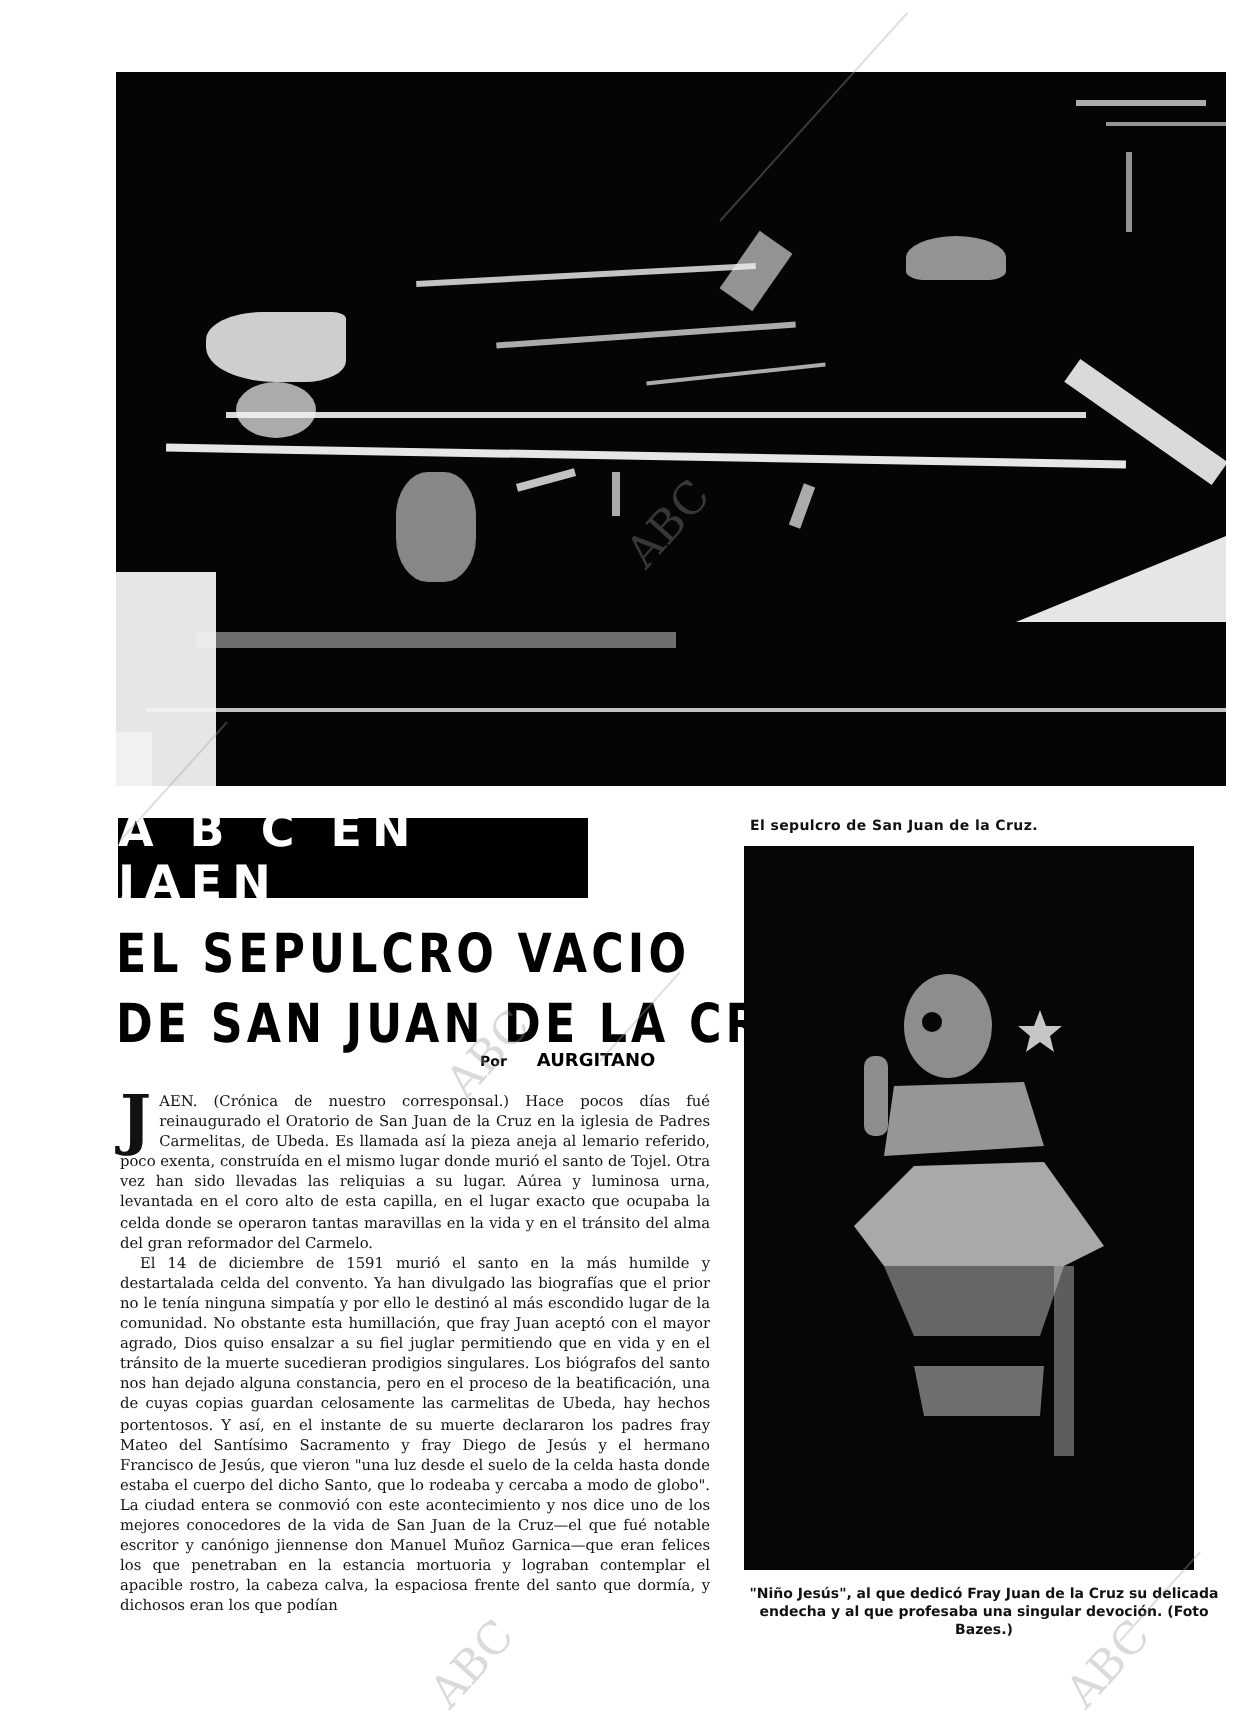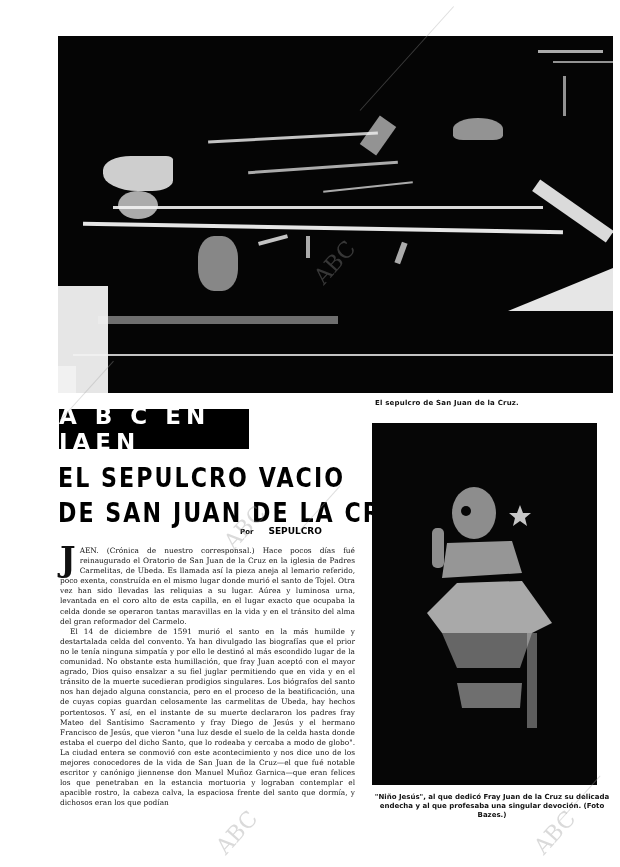--- a/index.html
+++ b/index.html
@@ -11,27 +11,27 @@
   .abs { position: absolute; }
 
   
   .photo-top {
     left: 58px; top: 36px; width: 555px; height: 357px;
     background: #050505; overflow: hidden;
   }
   .photo-top .hl { position: absolute; background: #f2f2f2; }
 
   .caption-top {
-    left: 375px; top: 399px; font-family: "DejaVu Sans", sans-serif;
+    left: 375px; top: 409px; font-family: "DejaVu Sans", sans-serif;
     font-size: 7px; font-weight: bold; letter-spacing: 0.2px; color: #111;
   }
 
   
   .banner {
-    left: 59px; top: 409px; width: 190px; height: 40px;
+    left: 59px; top: 409px; width: 235px; height: 40px;
     background: #000; color: #fff;
     font-family: "DejaVu Sans", sans-serif; font-weight: bold;
     font-size: 23px; letter-spacing: 5px;
     display: flex; align-items: center; justify-content: center;
   }
 
   
   .headline {
     left: 58px; top: 460px; width: 298px;
     font-family: "DejaVu Sans", sans-serif; font-weight: bold;
@@ -112,21 +112,21 @@
 </div>
 <div class="abs caption-top">El sepulcro de San Juan de la Cruz.</div>
 
 <div class="abs banner">A B C EN JAEN</div>
 
 <div class="abs headline">
   <div>EL SEPULCRO VACIO</div>
   <div>DE SAN JUAN DE LA CRUZ</div>
 </div>
 <div class="abs byline">
-  <span class="por">Por</span><span>SEPULCRO</span>
+  <span class="por">Por</span><span>AURGITANO</span>
 </div>
 
 <div class="abs body-text">
   <p class="first"><span class="dropcap">J</span><span>AEN. (Crónica de nuestro corresponsal.) Hace pocos días fué reinaugurado el Oratorio de San Juan de la Cruz en la iglesia de Padres Carmelitas, de Ubeda. Es llamada así la pieza aneja al lemario referido, poco exenta, construída en el mismo lugar donde murió el santo de Tojel. Otra vez han sido llevadas las reliquias a su lugar. Aúrea y luminosa urna, levantada en el coro alto de esta capilla, en el lugar exacto que ocupaba la celda donde se operaron tantas maravillas en la vida y en el tránsito del alma del gran reformador del Carmelo.</span></p>
   <p>El 14 de diciembre de 1591 murió el santo en la más humilde y destartalada celda del convento. Ya han divulgado las biografías que el prior no le tenía ninguna simpatía y por ello le destinó al más escondido lugar de la comunidad. No obstante esta humillación, que fray Juan aceptó con el mayor agrado, Dios quiso ensalzar a su fiel juglar permitiendo que en vida y en el tránsito de la muerte sucedieran prodigios singulares. Los biógrafos del santo nos han dejado alguna constancia, pero en el proceso de la beatificación, una de cuyas copias guardan celosamente las carmelitas de Ubeda, hay hechos portentosos. Y así, en el instante de su muerte declararon los padres fray Mateo del Santísimo Sacramento y fray Diego de Jesús y el hermano Francisco de Jesús, que vieron "una luz desde el suelo de la celda hasta donde estaba el cuerpo del dicho Santo, que lo rodeaba y cercaba a modo de globo". La ciudad entera se conmovió con este acontecimiento y nos dice uno de los mejores conocedores de la vida de San Juan de la Cruz—el que fué notable escritor y canónigo jiennense don Manuel Muñoz Garnica—que eran felices los que penetraban en la estancia mortuoria y lograban contemplar el apacible rostro, la cabeza calva, la espaciosa frente del santo que dormía, y dichosos eran los que podían</p>
 </div>
 
 <div class="abs photo-right">
   <svg class="figure" viewBox="0 0 165 250">
     <g fill="#e8e8e8" opacity="0.85">

